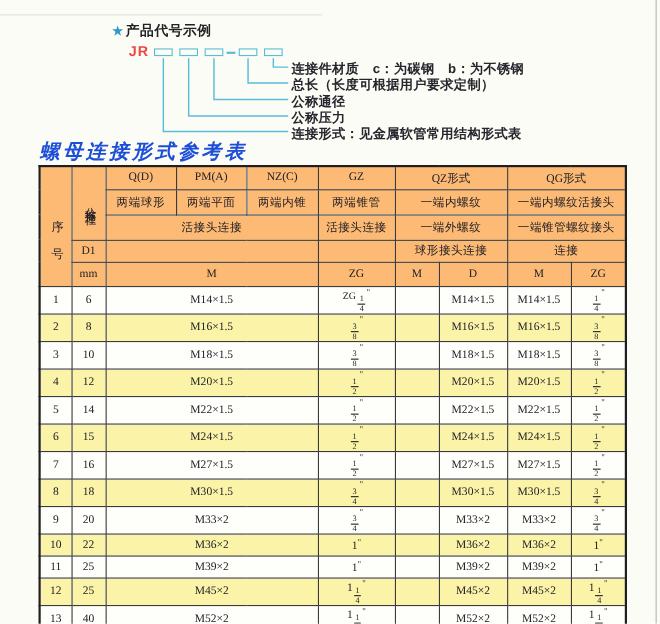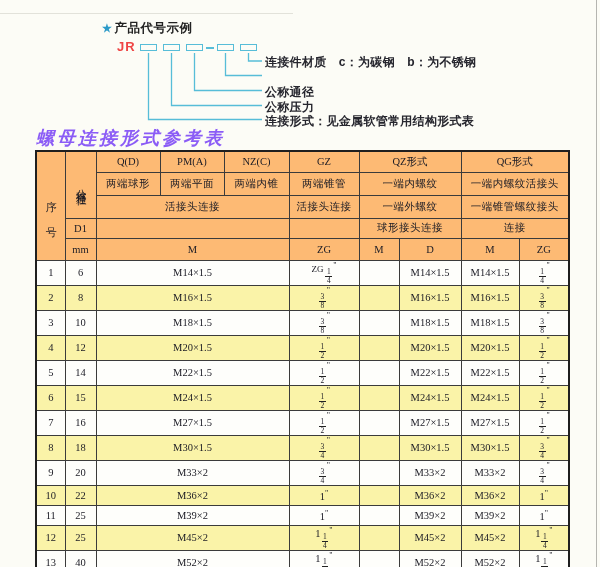--- a/index.html
+++ b/index.html
@@ -18,21 +18,21 @@
   .code-prefix { position:absolute; left:117px; top:39px; font-family:"Liberation Sans",sans-serif;
     font-weight:bold; font-size:13px; color:#ef4444; letter-spacing:1px; }
   .code-box { position:absolute; top:44px; width:15px; height:5px; border:1.5px solid #57bdd8; background:transparent; }
   .code-dash { position:absolute; top:47px; left:206px; width:8px; height:2px; background:#57bdd8; }
   .diag-svg { position:absolute; left:0; top:0; width:600px; height:140px; }
   .diag-label { position:absolute; left:265px; height:14px; font-family:"Liberation Sans",sans-serif;
     font-weight:bold; font-size:12px; color:#26262e; letter-spacing:0.3px; white-space:nowrap; }
 
   
   .tbl-title { position:absolute; left:36px; top:126px; font-family:"Liberation Serif",serif;
-    font-style:italic; font-weight:bold; font-size:18px; color:#8b5cf6; letter-spacing:3px; }
+    font-style:italic; font-weight:bold; font-size:18px; color:#1d4ed8; letter-spacing:3px; }
 
   
   table.ref { position:absolute; left:35px; top:150px; border-collapse:collapse; table-layout:fixed;
     width:533px; font-size:10.5px; }
   table.ref th, table.ref td { border:1px solid #3b3b3b; padding:0; text-align:center; vertical-align:middle;
     font-weight:normal; overflow:hidden; }
   table.ref { border:2px solid #1f1f1f; }
   thead th { background:#fdba74; }
   thead .cjk { font-size:10.5px; letter-spacing:0.5px; }
   tr.h1 { height:21px; } tr.h2 { height:23px; } tr.h3 { height:23px; } tr.h4 { height:20px;margin-left:47px; } tr.h5 { height:22px; }
@@ -73,20 +73,21 @@
 
   <svg class="diag-svg" viewBox="0 0 600 140">
     <polyline points="248.5,53 248.5,61 262,61" fill="none" stroke="#57bdd8" stroke-width="1.3"></polyline>
     <polyline points="225.5,53 225.5,75.5 262,75.5" fill="none" stroke="#57bdd8" stroke-width="1.3"></polyline>
     <polyline points="194.5,53 194.5,90.5 262,90.5" fill="none" stroke="#57bdd8" stroke-width="1.3"></polyline>
     <polyline points="171.5,53 171.5,105.5 262,105.5" fill="none" stroke="#57bdd8" stroke-width="1.3"></polyline>
     <polyline points="148.5,53 148.5,119.5 262,119.5" fill="none" stroke="#57bdd8" stroke-width="1.3"></polyline>
   </svg>
 
   <div class="diag-label" style="top:54px">连接件材质　c：为碳钢　b：为不锈钢</div>
+  <div class="diag-label" style="top:68.5px">总长（长度可根据用户要求定制）</div>
   <div class="diag-label" style="top:84px">公称通径</div>
   <div class="diag-label" style="top:99px">公称压力</div>
   <div class="diag-label" style="top:113px">连接形式：见金属软管常用结构形式表</div>
 
   <div class="tbl-title">螺母连接形式参考表</div>
 
   <table class="ref">
     <colgroup>
       <col style="width:29px">
         <col style="width:31px">

